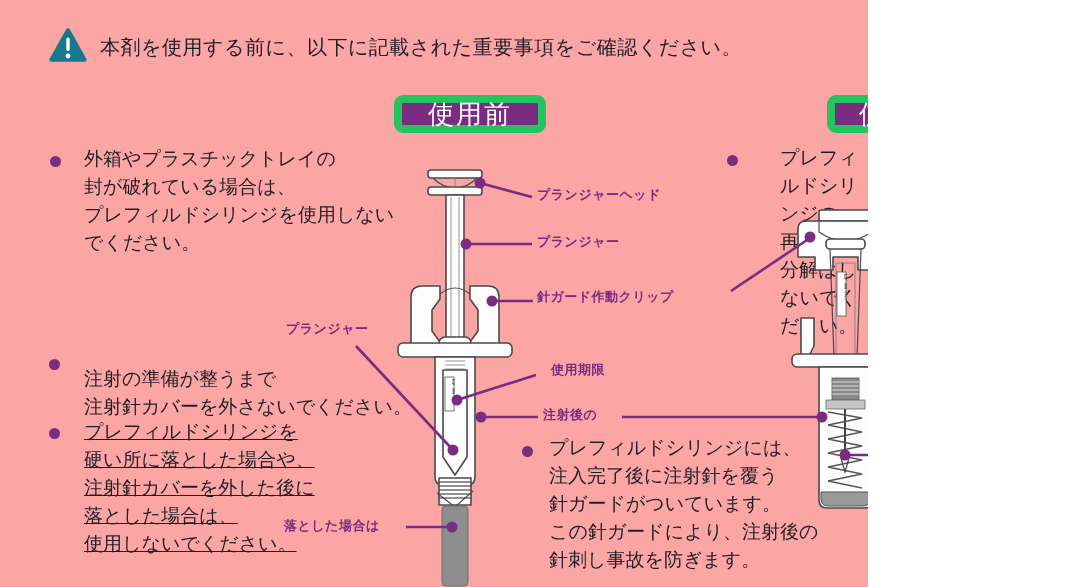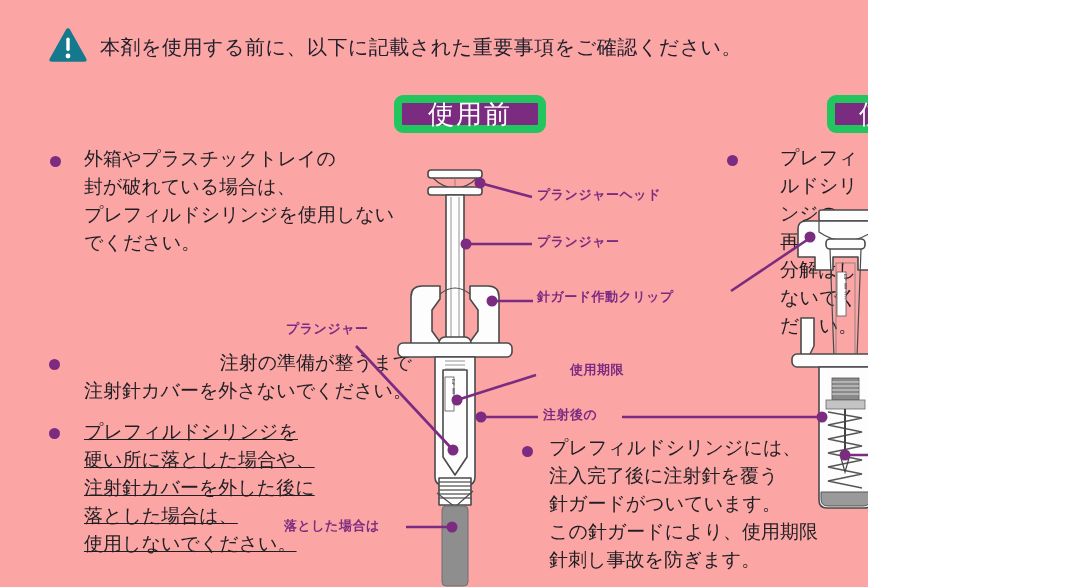--- a/index.html
+++ b/index.html
@@ -55,39 +55,39 @@
   <div class="badge badge-before">使用前</div>
   <div class="badge badge-after">使用後</div>
 
   <span class="bdot" style="left:50px;top:156px;"></span>
   <div class="bullet" style="left:84px;top:145px;">外箱やプラスチックトレイの
 封が破れている場合は、
 プレフィルドシリンジを使用しない
 でください。</div>
 
   <span class="bdot" style="left:49px;top:359px;"></span>
-  <div class="bullet" style="left:84px;top:349px;text-align:right;">注射の準備が整うまで
+  <div class="bullet" style="left:84px;top:365px;">注射の準備が整うまで
 注射針カバーを外さないでください。</div>
 
   <span class="bdot" style="left:49px;top:428px;"></span>
   <div class="bullet" style="left:84px;top:418px;text-decoration:underline;">プレフィルドシリンジを
 硬い所に落とした場合や、
 注射針カバーを外した後に
 落とした場合は、
 使用しないでください。</div>
 
   <span class="bdot" style="left:727px;top:155px;"></span>
   <div class="bullet" style="left:780px;top:144px;">プレフィルドシリンジの
 再使用や分解はしないでください。</div>
 
   <span class="bdot" style="left:522px;top:446px;"></span>
   <div class="bullet" style="left:549px;top:434px;">プレフィルドシリンジには、
 注入完了後に注射針を覆う
 針ガードがついています。
-この針ガードにより、使用期限
+この針ガードにより、注射後の
 針刺し事故を防ぎます。</div>
 
   <svg class="diagram" style="left:395px;top:165px;width:140px;height:422px;" viewBox="0 0 140 422">
 
     <rect class="syr-shape" x="33" y="5" width="54" height="8" rx="3"></rect>
     <path class="syr-line" d="M38,13 Q48,23 60,23 Q72,23 82,13"></path>
     <line class="syr-thin" x1="60" y1="13" x2="60" y2="22"></line>
     <rect class="syr-shape" x="33" y="22" width="54" height="8" rx="3"></rect>
 
     <rect class="syr-shape" x="51" y="30" width="18" height="152" fill="#f8f8f8"></rect>
@@ -204,18 +204,18 @@
     <g>
         <circle class="cdot" cx="845" cy="455" r="5.5"></circle>
         <line class="cline" x1="845" y1="455" x2="908" y2="455"></line>
       </g>
   </svg>
 
   <div class="plabel" style="left:537px;top:186px;">プランジャーヘッド</div>
   <div class="plabel" style="left:537px;top:288px;">針ガード作動クリップ</div>
   <div class="plabel" style="left:537px;top:233px;">プランジャー</div>
   <div class="plabel" style="left:286px;top:320px;">プランジャー</div>
-  <div class="plabel" style="left:570px;top:361px;">使用期限</div>
+  <div class="plabel" style="left:551px;top:361px;">使用期限</div>
   <div class="plabel" style="left:543px;top:406px;">注射後の</div>
   <div class="plabel" style="left:284px;top:517px;">落とした場合は</div>
   <div class="plabel" style="left:915px;top:443px;">針</div>
 
 </div>
 
 </body></html>

